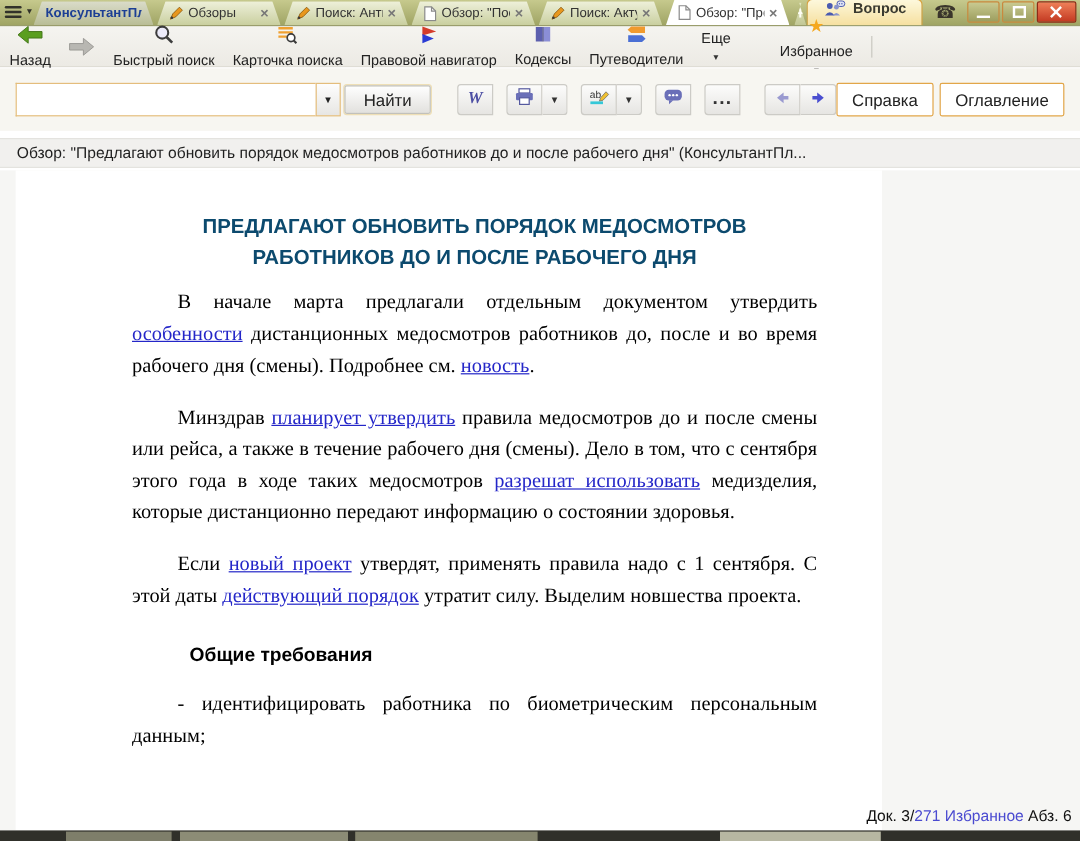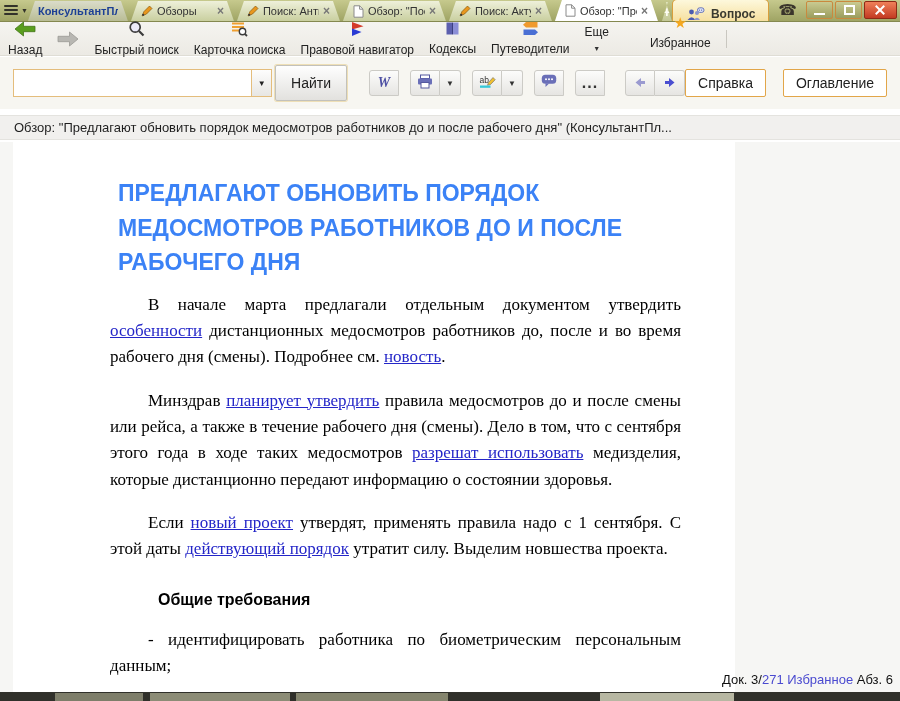--- a/index.html
+++ b/index.html
@@ -21,21 +21,21 @@
        width:103px;box-sizing:border-box;overflow:hidden;white-space:nowrap;cursor:pointer;}
   .tab.home{width:100px;background:linear-gradient(#dadcca,#b9bd95);justify-content:center;}
   .tab.home .tlabel{color:#1c3f94;font-weight:bold;font-size:11px;}
   .tab.active{background:#fff;height:21px;}
   .tlabel{flex:1;overflow:hidden;white-space:nowrap;}
   .tclose{color:#777;font-size:12px;font-weight:bold;line-height:1;}
   .ticn{display:flex;align-items:center;}
   .newtab{height:19px;width:30px;margin-left:1px;clip-path:polygon(6px 0,calc(100% - 6px) 0,100% 100%,0 100%);
           background:linear-gradient(#e2e6bf,#c2c795);display:flex;align-items:center;justify-content:center;
           color:#fdfdf4;font-size:15px;font-weight:bold;cursor:pointer;}
-  .q-btn{margin-left:auto;height:21px;align-self:flex-end;display:flex;align-items:flex-end;gap:6px;
+  .q-btn{margin-left:auto;height:21px;align-self:flex-end;display:flex;align-items:flex-start;gap:6px;
          background:linear-gradient(#fdf8dc,#f6e0a0);border:1px solid #d99f3c;border-bottom:none;
          border-radius:5px 5px 0 0;padding:0 13px;font-size:12px;font-weight:bold;color:#3a3a30;cursor:pointer;}
   .phone-btn{margin:0 9px 2px 9px;font-size:15px;color:#3a352b;align-self:center;cursor:pointer;}
   .win-controls{display:flex;gap:2px;padding:1px 3px 0 0;align-self:flex-start;}
   .wbtn{width:25px;height:16px;border:1px solid #c9893e;border-radius:2px;
         background:linear-gradient(#c9ca91,#9b9d5e);position:relative;cursor:pointer;}
   .wbtn.min::after{content:"";position:absolute;left:7px;right:7px;bottom:3px;height:2px;background:#fff;}
   .wbtn.max::after{content:"";position:absolute;left:8px;top:3px;width:7px;height:6px;border:2px solid #fff;}
   .wbtn.closew{width:31px;background:linear-gradient(#ef8059,#c33a22);border-color:#8e2a16;}
   .wbtn.closew::before,.wbtn.closew::after{content:"";position:absolute;left:9px;top:7px;width:12px;height:2px;background:#fff;}
@@ -52,45 +52,45 @@
   .tdivider{width:1px;height:18px;background:#c9c7c0;}
 
   
   .searchrow{position:absolute;top:57px;left:0;right:0;height:52px;background:#f7f6f1;
              display:flex;align-items:center;padding:0 13px;box-sizing:border-box;}
   .search-input{width:297px;height:26px;border:1px solid #e4bd7c;border-right:none;padding:0 8px;
                 font-size:14px;outline:none;background:#fff;}
   .combo-arrow{width:27px;height:28px;border:1px solid #e4bd7c;background:linear-gradient(#fdfdfd,#e7e6e3);
                display:flex;align-items:center;justify-content:center;font-size:8px;color:#222;
                box-sizing:border-box;cursor:pointer;}
-  .find-btn{margin-left:3px;height:36px;padding:0 15px;font-size:14px;color:#222;
+  .find-btn{margin-left:3px;height:24px;padding:0 15px;font-size:14px;color:#222;
             background:linear-gradient(#fefefe,#e2e1de);border:1px solid #c2c1bb;border-radius:2px;
             box-shadow:0 0 0 1px #eedfb6;cursor:pointer;font-family:"Liberation Sans",sans-serif;}
   .ibtn{height:26px;min-width:30px;border:1px solid #cccbc6;border-radius:3px;
         background:linear-gradient(#fcfcfb,#e6e5e2);display:flex;align-items:center;justify-content:center;
         cursor:pointer;box-sizing:border-box;}
   .ibtn.caret{min-width:21px;border-left:none;border-radius:0 3px 3px 0;font-size:8px;color:#333;}
   .grp{display:flex;margin-left:11px;}
   .grp .ibtn:first-child{border-radius:3px 0 0 3px;}
   .w-ic{font-weight:bold;font-style:italic;color:#4d4fa3;font-size:14px;font-family:"Liberation Serif",serif;}
   .navgrp{display:flex;margin-left:20px;}
-  .right-btns{margin-left:auto;display:flex;gap:17px;justify-content:center;}
+  .right-btns{margin-left:auto;display:flex;gap:5px;justify-content:center;}
   .hl-btn{background:#fff;border:1px solid #e2a649;border-radius:2px;padding:5px 12px;font-size:14px;
           color:#222;cursor:pointer;font-family:"Liberation Sans",sans-serif;}
 
   
   .doc-header{position:absolute;top:115px;left:0;right:0;height:25px;background:#f1f0ee;
               border-top:1px solid #e4e3df;border-bottom:1px solid #e4e3df;display:flex;align-items:center;
               padding:0 14px;font-size:13px;color:#1f1f1f;box-sizing:border-box;white-space:nowrap;overflow:hidden;}
 
   
   .content{position:absolute;top:142px;left:0;right:0;bottom:9px;background:#f6f6f4;}
   .page{position:absolute;left:13px;top:0;bottom:0;width:722px;background:#fff;
         padding:34px 54px 0 97px;box-sizing:border-box;overflow:hidden;}
-  .doc-title{font-size:23px;font-weight:bold;text-align:left;line-height:1.5;color:#3b82f6;
+  .doc-title{font-size:17px;font-weight:bold;text-align:center;line-height:1.5;color:#0c4a6e;
              margin:0 0 12px 0;padding:0 8px;font-family:"Liberation Sans",sans-serif;}
   .doc-body p{font-family:"Liberation Serif",serif;font-size:17px;line-height:1.55;color:#000;
               text-align:justify;text-indent:38px;margin:0 0 17px 0;}
   .doc-body h2{font-family:"Liberation Sans",sans-serif;font-size:16px;font-weight:bold;color:#000;
                margin:28px 0 18px 48px;}
   .doc-body a{color:#2426c8;text-decoration:underline;cursor:pointer;}
   .status{position:absolute;right:7px;bottom:5px;font-size:13px;color:#111;white-space:nowrap;}
   .status .slink{color:#4a4ad0;cursor:pointer;}
 
   

